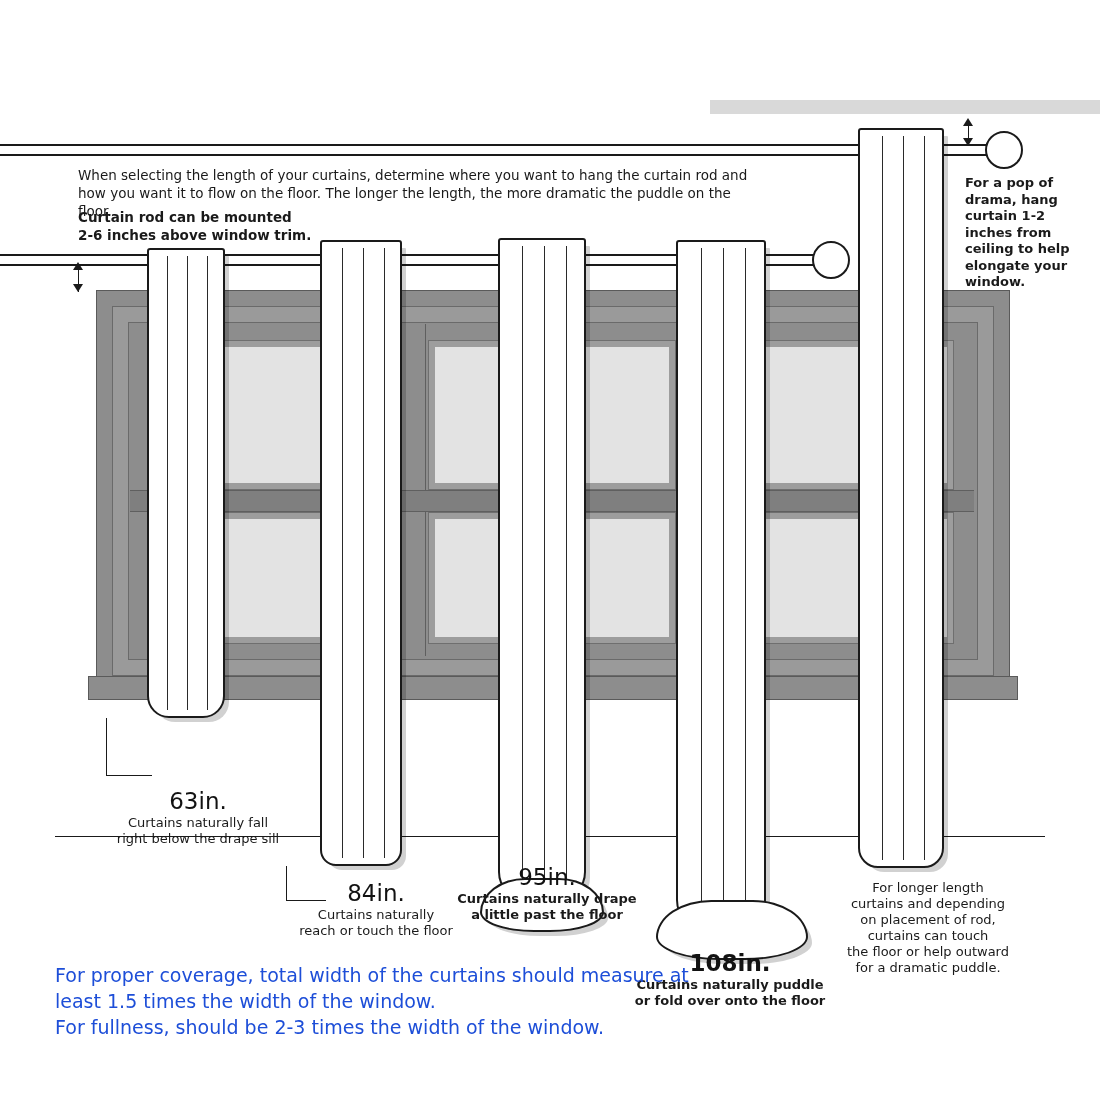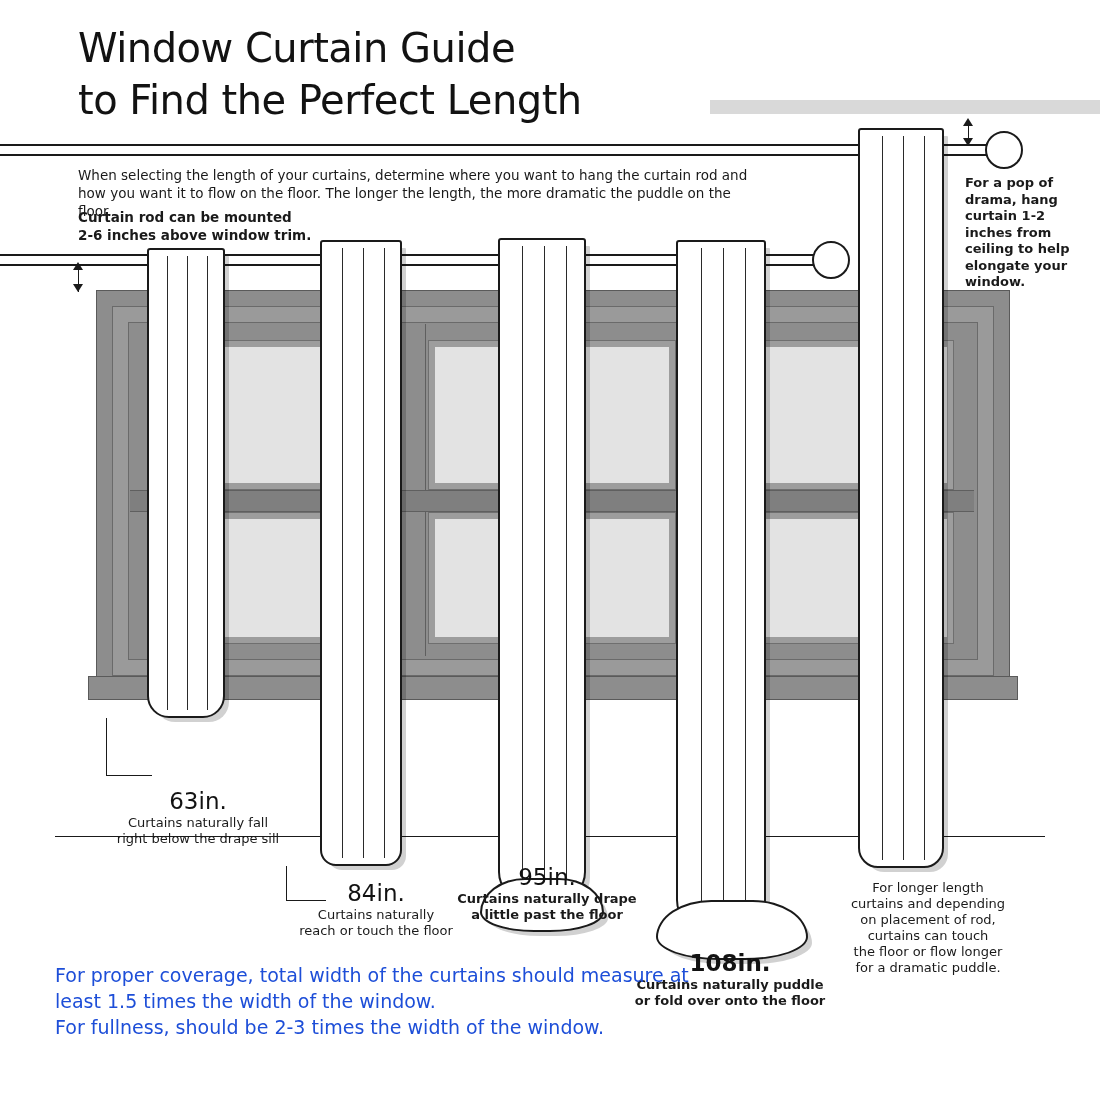--- a/index.html
+++ b/index.html
@@ -226,22 +226,20 @@
     font-size: 19px;
     line-height: 26px;
     color: #1d4ed8;
   }
 </style>
 </head>
 <body>
 
 <div id="root">
 
-  <div class="title"><span>Window Curtain Guide</span>
-<span>to Find the Perfect Length</span></div>
 
   <div class="ceiling-band"></div>
 
   <div class="rod rod-top"></div>
   <div class="finial finial-top"></div>
 
   <div class="rod rod-mid"></div>
   <div class="finial finial-mid"></div>
 
   <div class="intro">When selecting the length of your curtains, determine where you want to hang the curtain rod and how you want it to flow on the floor. The longer the length, the more dramatic the puddle on the floor.</div>
@@ -335,21 +333,21 @@
     <div class="len">108in.</div>
     <div class="desc" style="white-space:pre-line;"><span>Curtains naturally puddle
 or fold over onto the floor</span></div>
   </div>
 
   <div class="callout" style="left:828px; top:880px; width:200px;">
     <div class="desc" style="white-space:pre-line;"><span>For longer length
 curtains and depending
 on placement of rod,
 curtains can touch
-the floor or flow longer
+the floor or help outward
 for a dramatic puddle.</span></div>
   </div>
 
   <div class="note-drama">For a pop of drama, hang curtain 1-2 inches from ceiling to help elongate your window.</div>
 
   <div class="bottom-note" style="white-space:pre-line;"><span>For proper coverage, total width of the curtains should measure at least 1.5 times the width of the window.
 For fullness, should be 2-3 times the width of the window.</span></div>
 
 </div>
 

